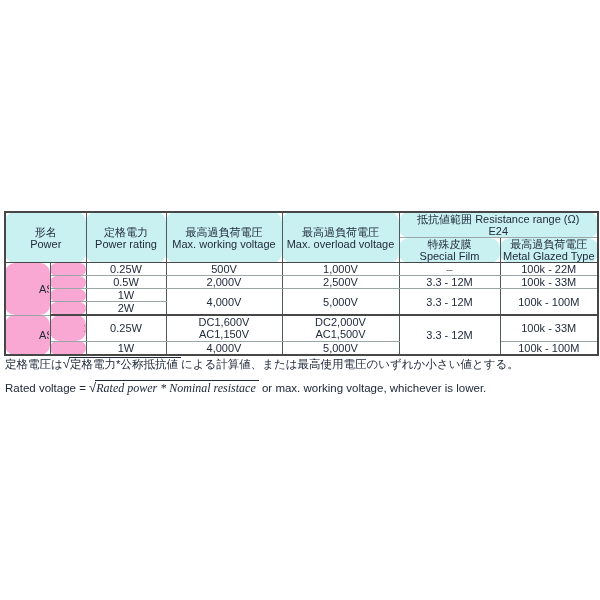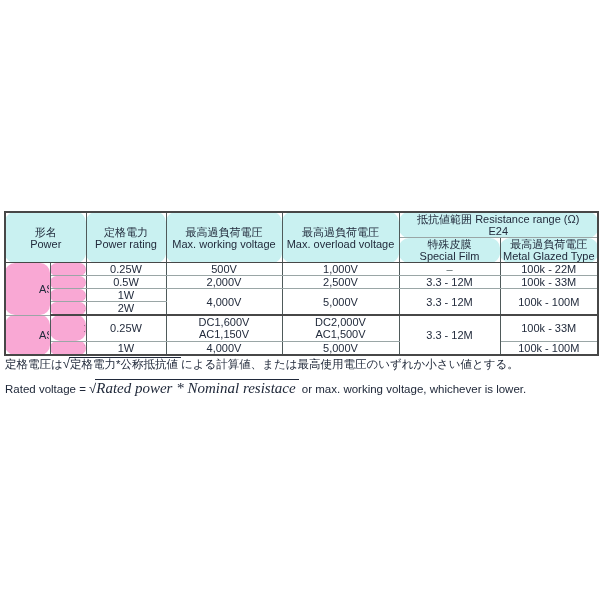--- a/index.html
+++ b/index.html
@@ -58,21 +58,21 @@
   }
   .sqrt-sign { font-size: 13px; }
   .radicand {
     border-top: 1px solid #20293a;
     padding: 0 3px 0 1px;
     margin-left: -1px;
   }
   .formula {
     font-family: "Liberation Serif", "DejaVu Serif", serif;
     font-style: italic;
-    font-size: 15px;
+    font-size: 12px;
   }
 </style>
 </head>
 <body>
 
 <div class="table-wrap">
   <table class="spec">
     <colgroup>
       <col style="width:45px">
         <col style="width:36px">

